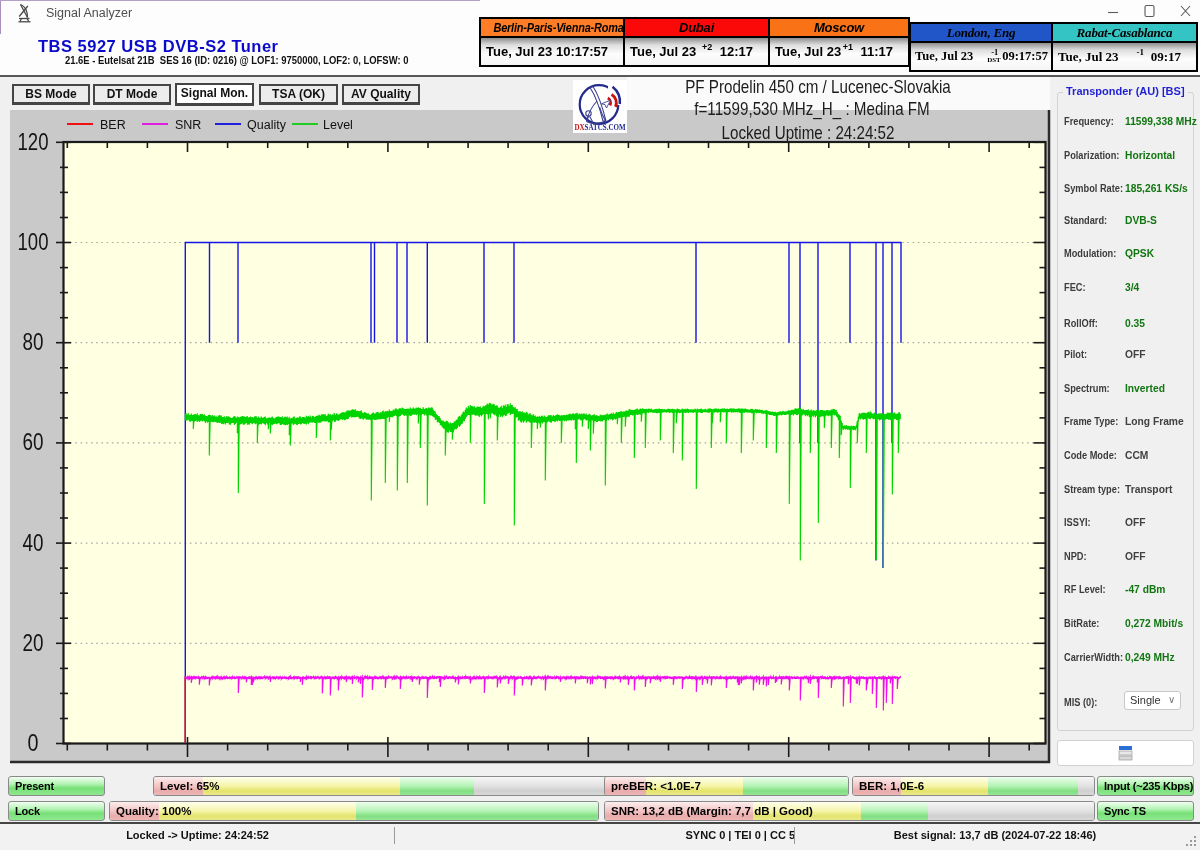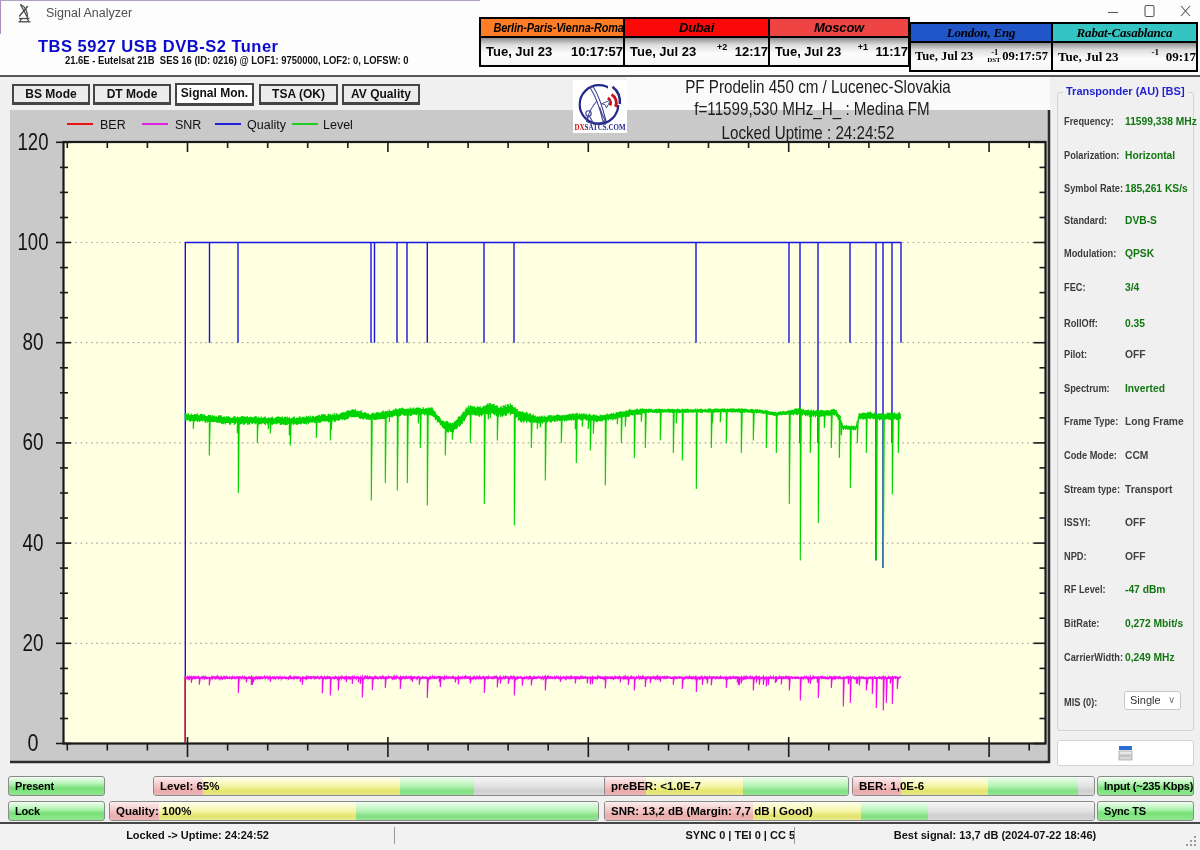--- a/index.html
+++ b/index.html
@@ -16,21 +16,21 @@
 #tuner2 { left:65px; top:54px; font-size:11.5px; font-weight:bold; color:#111; transform:scaleX(0.82); transform-origin:left; white-space:nowrap; }
 
 .tab { position:absolute; top:84px; height:21px; background:#ececec; border:2px solid #454545; border-bottom:3px solid #454545; font-size:12px; font-weight:bold; color:#111; text-align:center; line-height:15px; padding-top:1px; }
 .tab.active { background:#ffffff; top:83px; height:23px; }
 
 .ct { position:absolute; border-collapse:collapse; table-layout:fixed; }
 .ct td { border:2px solid #000; font-weight:bold; overflow:hidden; white-space:nowrap; }
 .ct .hdr { font-style:italic; text-align:center; font-size:13px; height:19px; color:#000; letter-spacing:-0.2px; }
 .ct .tr2 { background:linear-gradient(#8e8e8e 0%, #dedede 26%, #fdfdfd 58%, #f4f4f4 100%); font-size:13px; height:29px; color:#000; }
 .dt { float:left; padding-left:5px; }
-.tm { float:right; padding-right:0; }
+.tm { float:right; padding-right:15px; }
 .sup { position:relative; font-size:9px; top:-6px; }
 
 #logo { left:573px; top:80px; width:54px; height:53px; background:#fff; z-index:6; }
 
 .htxt { position:absolute; width:400px; text-align:center; color:#1c1c1c; font-size:18.5px; z-index:5; transform:scaleX(0.82); transform-origin:center; white-space:nowrap; }
 
 #gbox { left:1057px; top:92px; width:137px; height:639px; border:1px solid #d2d2d2; border-radius:3px; }
 #gtitle { left:1063px; top:85px; font-size:11px; font-weight:bold; color:#1f1fd4; background:#f0f0f0; padding:0 3px; }
 .rlab { position:absolute; left:1064px; font-size:10.5px; font-weight:bold; color:#3c3c3c; transform:scaleX(0.88); transform-origin:left; white-space:nowrap; }
 .rval { position:absolute; left:1125px; font-size:10.8px; font-weight:bold; color:#117611; transform:scaleX(0.95); transform-origin:left; white-space:nowrap; }
@@ -252,21 +252,21 @@
 <table class="ct" style="left:479px; top:17px; width:429px;">
 <colgroup>
       <col style="width:144px">
       <col style="width:145px">
       <col style="width:140px">
     </colgroup>
 <tbody>
       <tr>
  <td class="hdr" style="background:#ff7d26;"><span style="display:inline-block;transform:scaleX(0.84);transform-origin:center;white-space:nowrap;">Berlin-Paris-Vienna-Roma</span></td>
  <td class="hdr" style="background:#fb0909;">Dubai</td>
- <td class="hdr" style="background:#ef4444;">Moscow</td>
+ <td class="hdr" style="background:#f97316;">Moscow</td>
 </tr>
 <tr>
  <td class="tr2">
           <span class="dt">Tue, Jul 23</span>
           <span class="tm">10:17:57</span>
         </td>
  <td class="tr2">
           <span class="dt">Tue, Jul 23</span>
           <span class="tm"><span class="sup">+2&nbsp;&nbsp;&nbsp;</span>12:17</span>
         </td>

